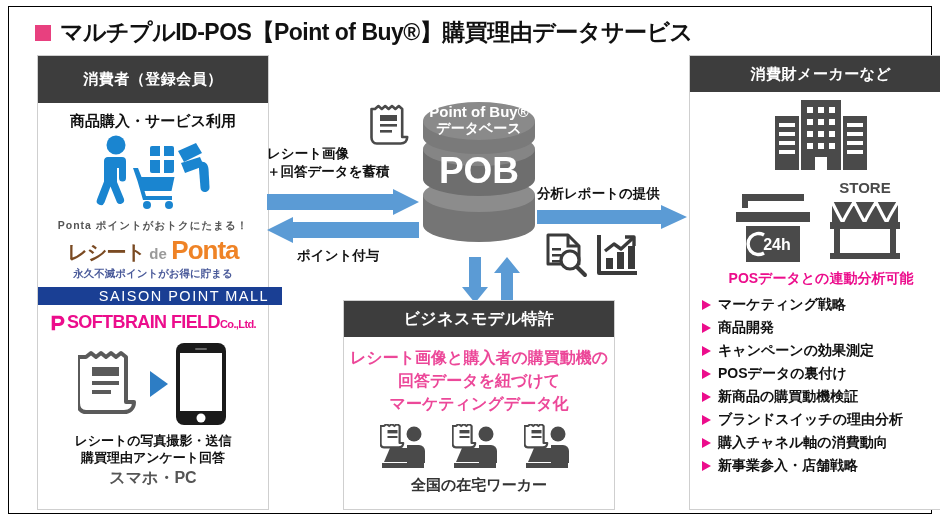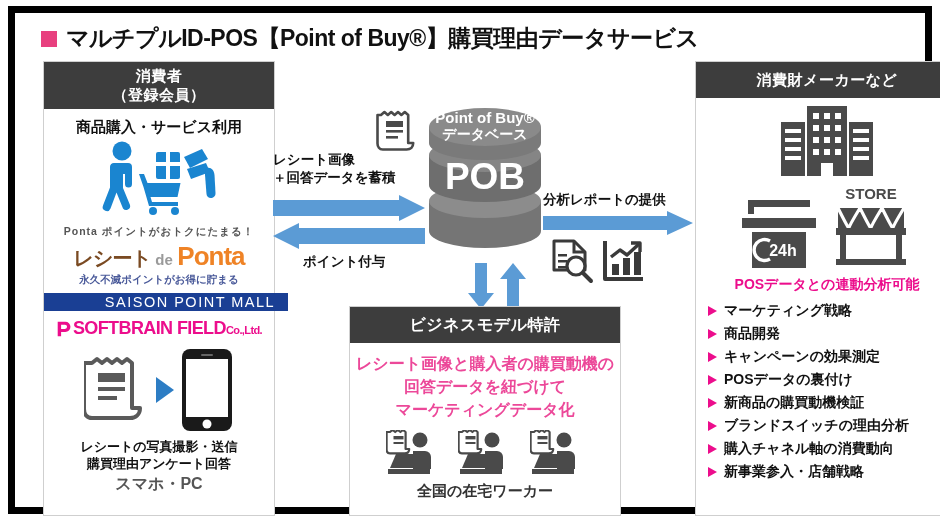--- a/index.html
+++ b/index.html
@@ -3,32 +3,32 @@
 <meta charset="utf-8">
 <style>
   html,body{margin:0;padding:0;background:#fff;}
   body{
     width:940px;height:523px;position:relative;overflow:hidden;
     font-family:"Liberation Sans","DejaVu Sans",sans-serif;
     color:#1a1a1a;
   }
   .frame{
     position:absolute;left:8px;top:6px;width:924px;height:508px;
-    border:7px solid #000000;background:#fff;box-sizing:border-box;
+    border:1px solid #000000;background:#fff;box-sizing:border-box;
   }
   
   .title-row{position:absolute;left:26px;top:10px;display:flex;align-items:center;gap:9px;}
   .title-sq{width:16px;height:16px;background:#e8407f;flex:none;}
   .title-txt{font-size:23px;font-weight:bold;letter-spacing:-0.5px;white-space:nowrap;color:#111;}
 
   
   .panel{position:absolute;border:1px solid #cfcfcf;background:#fff;box-sizing:border-box;}
   .panel-head{
     background:#3d3d3d;color:#fff;font-weight:bold;text-align:center;
-    display:flex;flex-direction:column;align-items:center;justify-content:center;
+    display:flex;align-items:center;justify-content:center;
     line-height:1.25;letter-spacing:0.5px;
   }
   .panel-body{position:relative;}
 
   
   #panel-consumer{left:28px;top:48px;width:232px;height:455px;}
   #panel-consumer .panel-head{height:47px;font-size:15px;}
   .lbl-purchase{font-size:15px;font-weight:bold;text-align:center;margin-top:9px;color:#111;}
   .shopper-wrap{display:flex;justify-content:center;margin-top:4px;}
   .ponta-top{font-size:10.5px;color:#555;text-align:center;margin-top:6px;letter-spacing:1px;font-weight:bold;}

